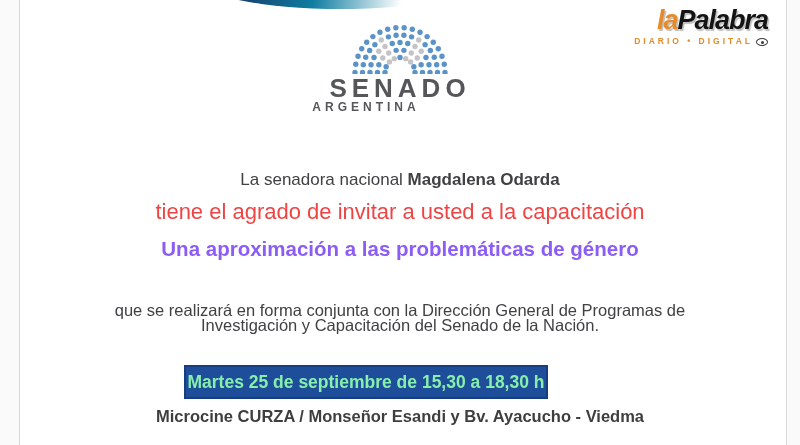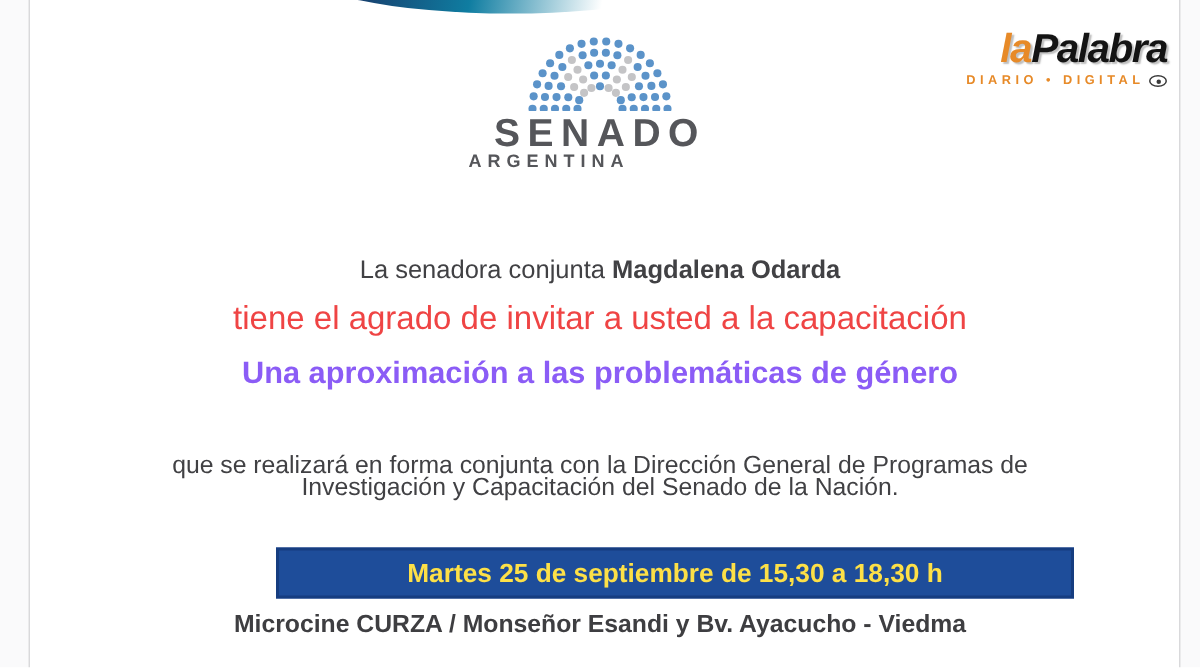--- a/index.html
+++ b/index.html
@@ -13,21 +13,21 @@
   .edge-line{position:absolute; top:0; bottom:0; width:1px; background:#d9d9db;}
   .edge-line.left{left:19px;}
   .edge-line.right{left:786px;}
 
   
   .swoosh{position:absolute; top:-51px; left:198px; width:285px; height:60px;
           border-radius:50%;
           background:linear-gradient(100deg,#1a2a5c 8%, #0f7da1 42%, rgba(255,255,255,0) 72%);}
 
   
-  .lapalabra{position:absolute; top:5px; right:22px; text-align:right;margin-top:12px;}
+  .lapalabra{position:absolute; top:5px; right:32px; text-align:right;}
   .lp-word{font-style:italic; font-weight:bold; font-size:27px; line-height:30px;
            letter-spacing:-1px; text-shadow:1.5px 1.5px 1px rgba(110,110,110,0.45);}
   .lp-la{color:#e78a28;}
   .lp-palabra{color:#141414;}
   .lp-tag{margin-top:1px; font-size:8.5px; font-weight:bold; letter-spacing:3px;
           color:#e78a28; display:flex; align-items:flex-end; justify-content:flex-end; gap:3px;}
   .eye{display:inline-block; width:12px; height:8px; border:1.5px solid #3a3a3a;
        border-radius:50%; position:relative; box-sizing:border-box; background:#fff;}
   .eye::after{content:""; position:absolute; left:50%; top:50%; width:3px; height:3px;
        margin:-1.5px 0 0 -1.5px; border-radius:50%; background:#3a3a3a;}
@@ -41,23 +41,23 @@
 
   
   .center{position:absolute; left:0; width:800px; text-align:center;}
   .line1{top:170px; font-size:17px; color:#414144;}
   .line1 b{font-weight:bold;}
   .line2{top:199px; font-size:22px; color:#ef4444;}
   .course-title{top:237px; font-size:20.5px; font-weight:bold;}
   .body-line1{top:289px; font-size:16.5px; color:#414144;margin-top:12px;}
   .body-line2{top:316px; font-size:16.5px; color:#414144;}
 
-  .schedule{position:absolute; top:365px; left:184px; width:532px; height:34px;
+  .schedule{position:absolute; top:365px; left:184px; width:364px; height:34px;
             box-sizing:border-box; border:2px solid #163d80; background:#1e4d9a;
-            color:#fde047; font-size:17.5px; font-weight:bold; text-align:center;
+            color:#86efac; font-size:17.5px; font-weight:bold; text-align:center;
             line-height:30px;}
   .location{top:407px; font-size:16.5px; font-weight:bold; color:#3e3e41;}
 </style>
 </head>
 <body>
 
 <div class="page">
 
   <div class="edge-strip left"></div>
   <div class="edge-strip right"></div>
@@ -142,21 +142,21 @@
       <circle cx="69.26" cy="34.64" r="2.7" fill="#c4c4c6"></circle>
       <circle cx="64.39" cy="37.89" r="2.7" fill="#c4c4c6"></circle>
       <circle cx="61.14" cy="42.76" r="2.7" fill="#5b93c9"></circle>
       <circle cx="60.00" cy="48.50" r="2.7" fill="#5b93c9"></circle>
     </svg>
 
   <div class="senado-title" style="color: rgb(85, 86, 90);">SENADO</div>
   <div class="senado-sub" style="color: rgb(85, 86, 90);">ARGENTINA</div>
 
   <div class="center line1">
-    <span>La senadora conjunta </span><b>Magdalena Odarda</b>
+    <span>La senadora nacional </span><b>Magdalena Odarda</b>
   </div>
   <div class="center line2">tiene el agrado de invitar a usted a la capacitación</div>
 
   <div class="center course-title" id="course-title" style="color: #8b5cf6;">Una aproximación a las problemáticas de género</div>
 
   <div class="center body-line1">que se realizará en forma conjunta con la Dirección General de Programas de</div>
   <div class="center body-line2">Investigación y Capacitación del Senado de la Nación.</div>
 
   <div class="schedule" style="background: rgb(30, 77, 154); border-color: rgb(22, 61, 128);">Martes 25 de septiembre de 15,30 a 18,30 h</div>
 

